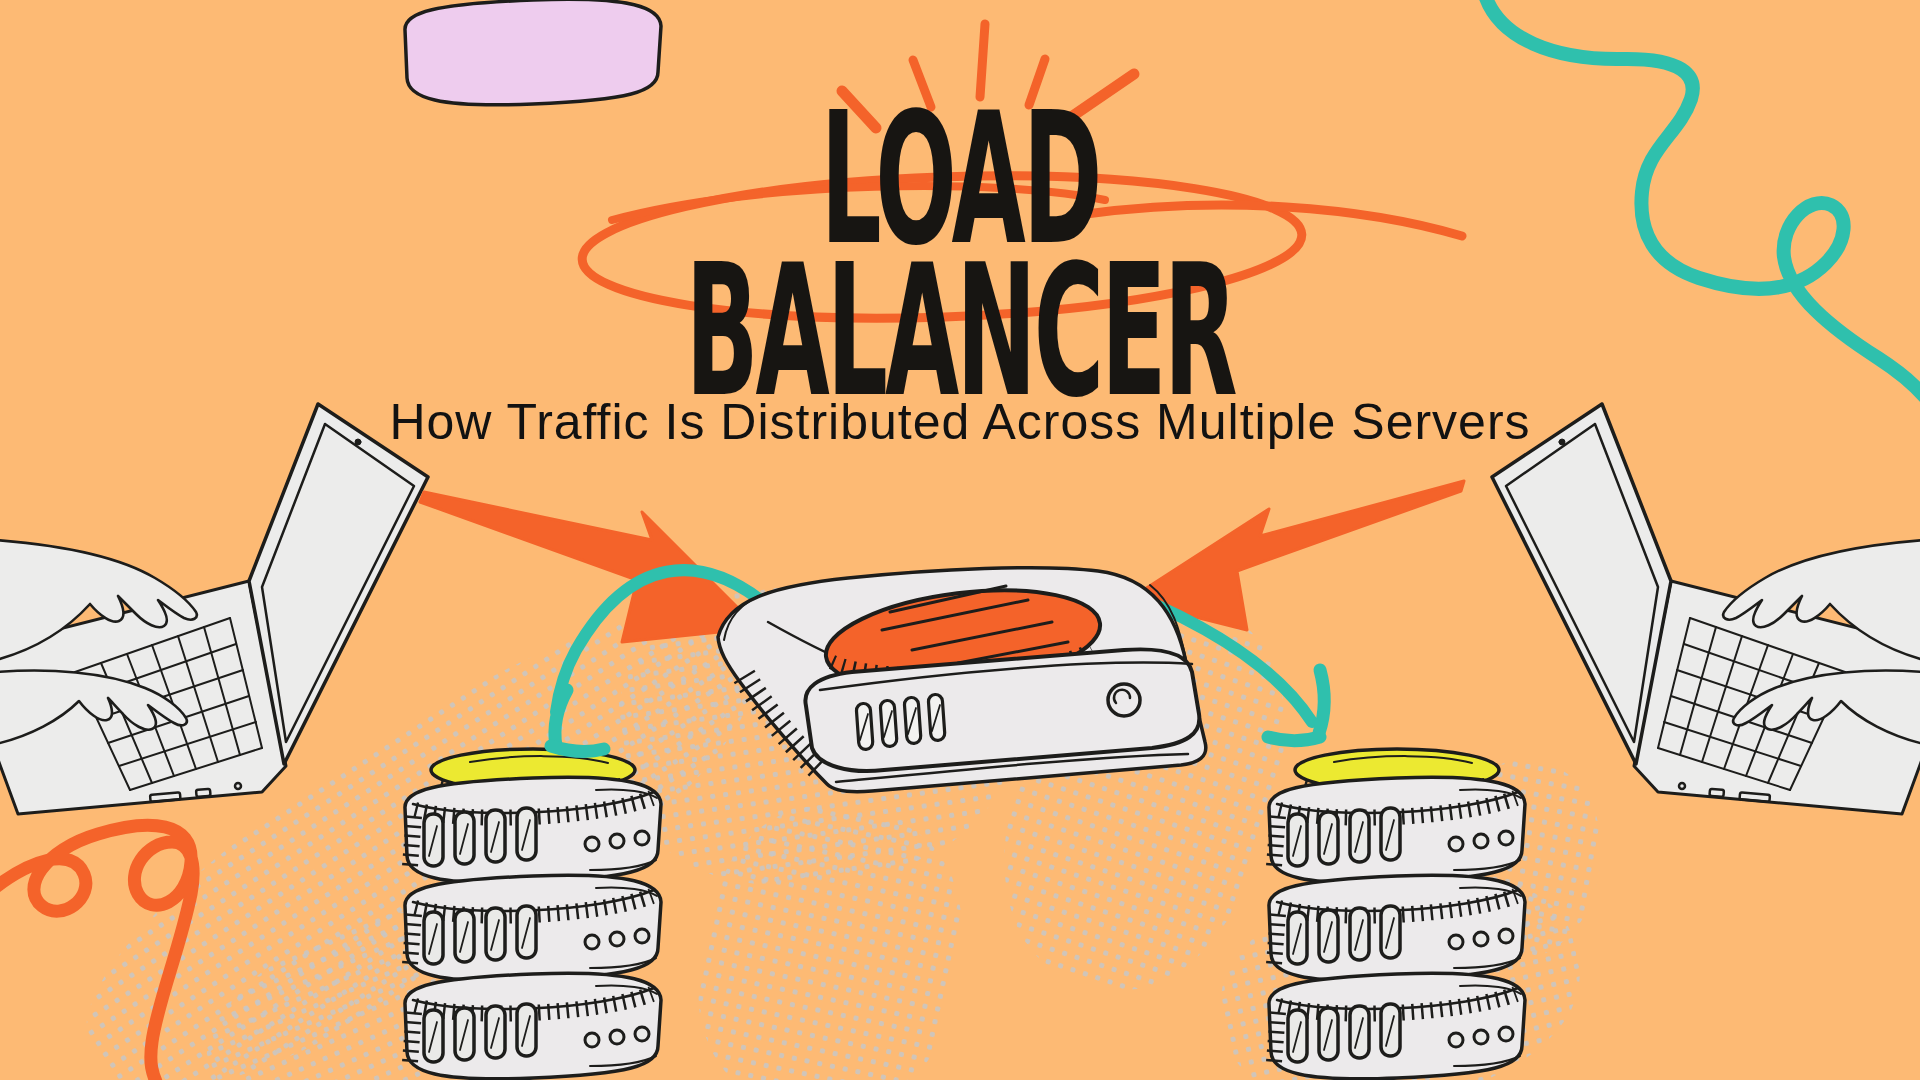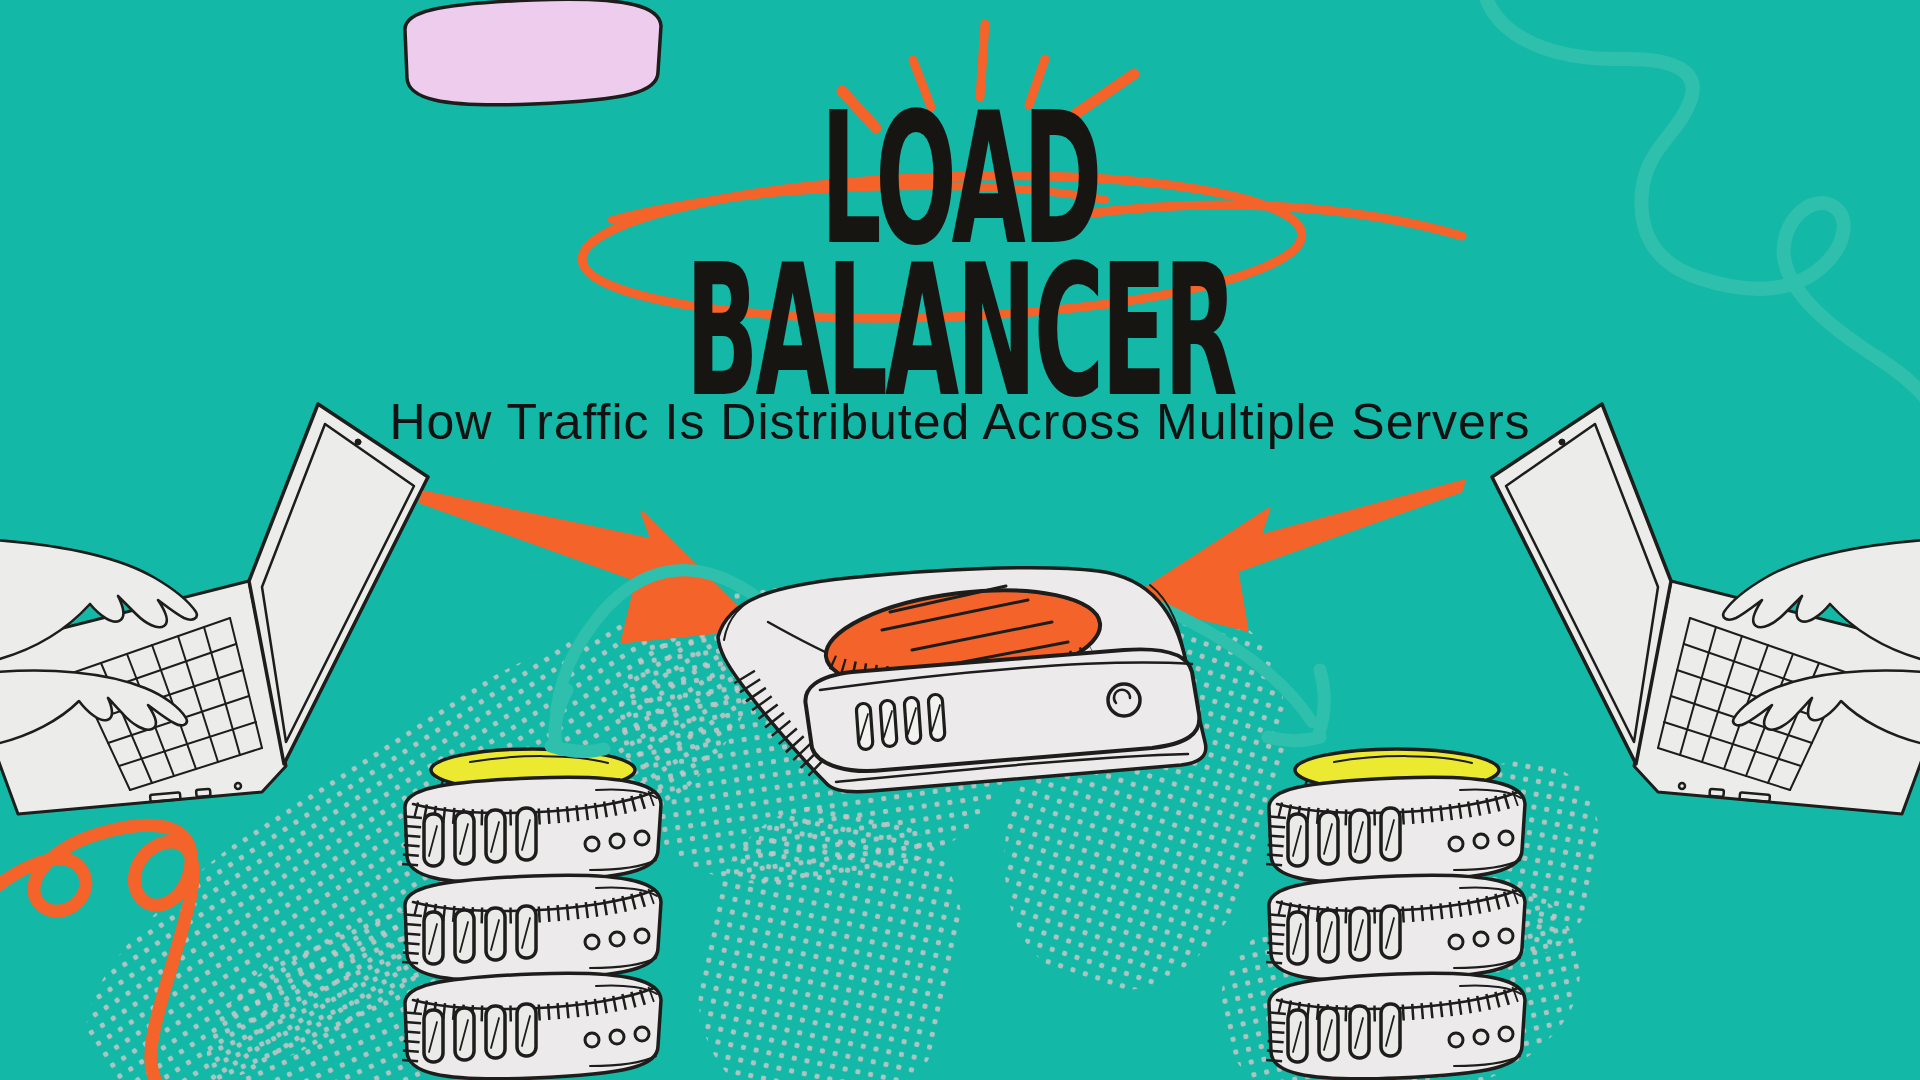--- a/index.html
+++ b/index.html
@@ -1,16 +1,16 @@
 <!DOCTYPE html>
 <html><head>
 <meta charset="utf-8">
 <style>
   html,body{margin:0;padding:0;background:#eaeae8;}
-  .canvas{position:relative;width:1920px;height:1080px;background:#14b8a6;overflow:hidden;
+  .canvas{position:relative;width:1920px;height:1080px;background:#fdba74;overflow:hidden;
           font-family:"Liberation Sans", sans-serif;}
   
   .dots{position:absolute;background-image:radial-gradient(#c7c7c7 2.6px, transparent 3px);
         background-size:13px 13px;opacity:.85;}
   #map-a{left:40px;top:740px;width:760px;height:225px;transform:rotate(-33deg);border-radius:42%;}
   #map-b{left:200px;top:930px;width:320px;height:170px;transform:rotate(-24deg);border-radius:45%;}
   #map-c{left:620px;top:580px;width:390px;height:300px;transform:rotate(-8deg);border-radius:42%;}
   #map-d{left:705px;top:810px;width:250px;height:300px;transform:rotate(12deg);border-radius:40%;}
   #map-e{left:1020px;top:600px;width:250px;height:390px;transform:rotate(18deg);border-radius:42%;}
   #map-f{left:1220px;top:880px;width:360px;height:220px;transform:rotate(-12deg);border-radius:45%;}

